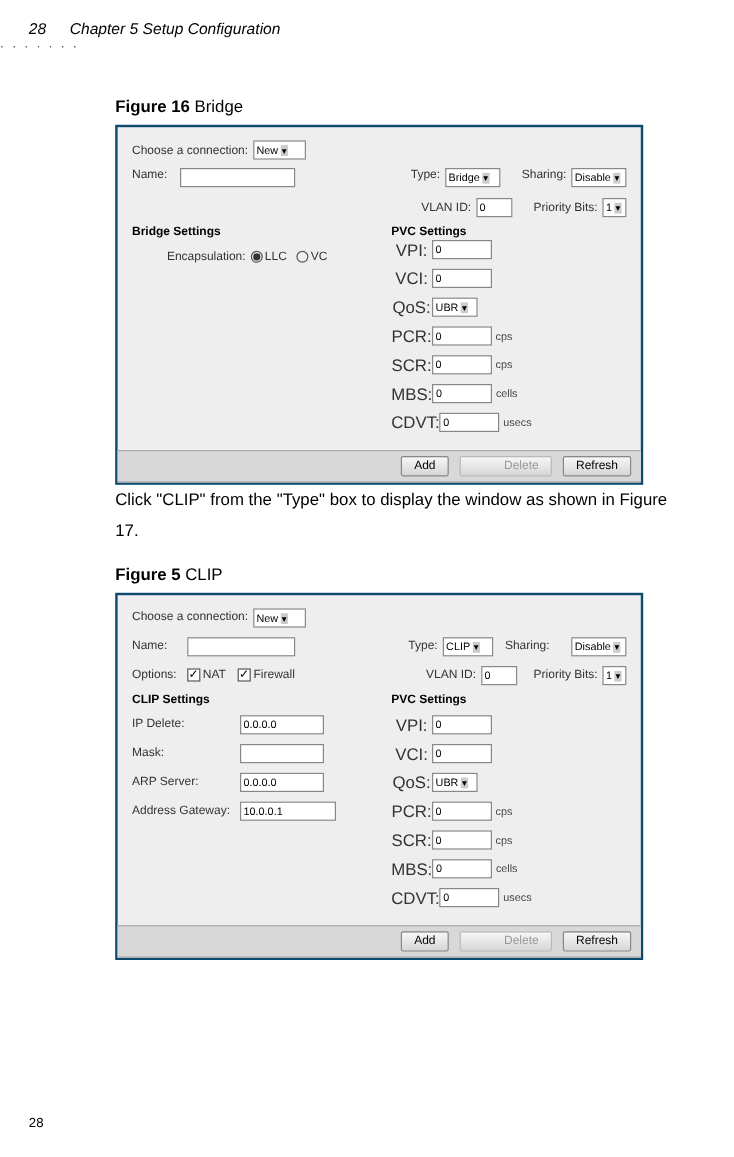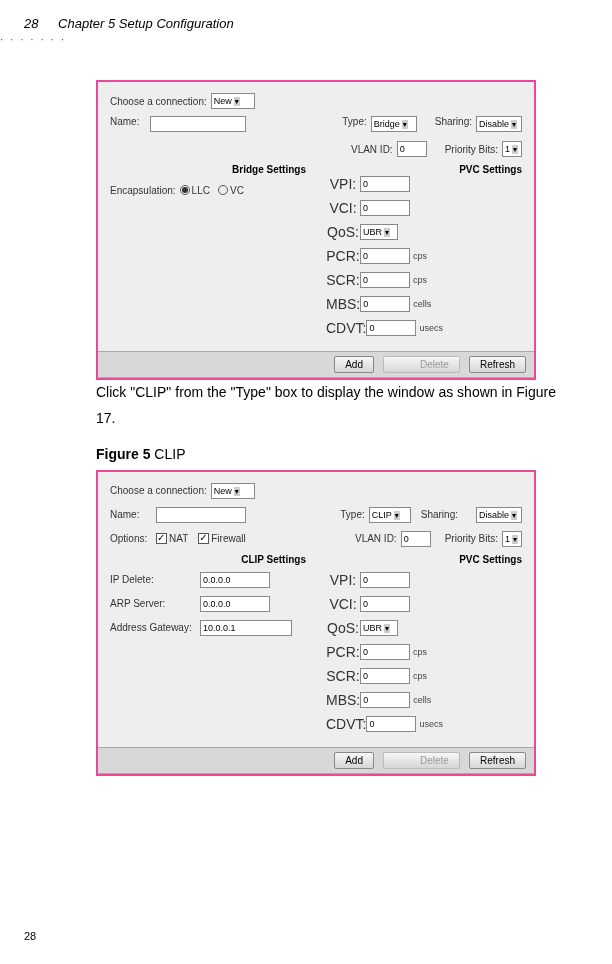--- a/index.html
+++ b/index.html
@@ -36,21 +36,21 @@
       top: 80px;
       left: 96px;
       width: 460px;
     }
     .fig-caption {
       font-size: 14px;
       margin-bottom: 8px;
     }
     .fig-caption .bold { font-weight: bold; }
     .config-panel {
-      border: 2px solid #ec4899;
+      border: 2px solid #0c4a6e;
       background: #eee;
       width: 440px;
       font-size: 11px;
       position: relative;
       padding: 10px 12px 0 12px;
     }
     .row { display: flex; align-items: center; margin-bottom: 6px; min-height: 18px; }
     .lbl { font-size: 10px; color: #333; margin-right: 4px; white-space: nowrap; }
     .fake-input {
       display: inline-block;
@@ -76,21 +76,21 @@
     .fake-select::after {
       content: "▾";
       font-size: 8px;
       margin-left: 2px;
       background: #ccc;
       padding: 0 1px;
     }
     .section-title {
       font-weight: bold;
       font-size: 10px;
-      text-align: right;
+      text-align: left;
     }
     .two-col { display: flex; gap: 20px; margin-top: 4px; }
     .col { flex: 1; }
     .radio-circle {
       display: inline-block;
       width: 10px; height: 10px;
       border: 1px solid #555;
       border-radius: 50%;
       vertical-align: middle;
       position: relative;
@@ -161,20 +161,23 @@
 <body>
 
 <div class="page-header">
   <span class="page-number-top">28</span>
   <span class="chapter-title">Chapter 5 Setup Configuration</span>
 </div>
 <div class="dots">· · · · · · ·</div>
 
 <div class="content">
 
+  <div class="fig-caption">
+    <span class="bold">Figure 16</span><span> Bridge</span>
+  </div>
 
   <div class="config-panel">
     <div class="row">
       <span class="lbl">Choose a connection:</span>
       <span class="fake-select" style="width:44px">New</span>
     </div>
     <div class="row" style="align-items:flex-start">
       <span class="lbl" style="width:36px">Name:</span>
       <span class="fake-input" style="width:96px"></span>
       <div style="flex:1"></div>
@@ -188,21 +191,21 @@
       <span class="lbl">VLAN ID:</span>
       <span class="fake-input" style="width:30px">0</span>
       <span style="width:18px"></span>
       <span class="lbl">Priority Bits:</span>
       <span class="fake-select" style="width:20px">1</span>
     </div>
 
     <div class="two-col">
       <div class="col">
         <div class="section-title">Bridge Settings</div>
-        <div class="row" style="margin-top:6px">
+        <div class="row" style="justify-content:center; margin-top:6px">
           <span class="lbl">Encapsulation:</span>
           <span class="radio-circle checked"></span>
           <span class="lbl">LLC</span>
           <span style="width:4px"></span>
           <span class="radio-circle"></span>
           <span class="lbl">VC</span>
         </div>
       </div>
       <div class="col">
         <div class="section-title">PVC Settings</div>
@@ -286,26 +289,30 @@
     </div>
 
     <div class="two-col">
       <div class="col">
         <div class="section-title">CLIP Settings</div>
         <div class="row" style="margin-top:6px">
             <span class="lbl" style="width:86px">IP Delete:</span>
             <span class="fake-input" style="width:70px">0.0.0.0</span>
           </div>
         <div class="row">
+            <span class="lbl" style="width:86px">Mask:</span>
+            <span class="fake-input" style="width:70px"></span>
+          </div>
+        <div class="row">
             <span class="lbl" style="width:86px">ARP Server:</span>
             <span class="fake-input" style="width:70px">0.0.0.0</span>
           </div>
         <div class="row">
             <span class="lbl" style="width:86px">Address Gateway:</span>
-            <span class="fake-input" style="width:92px">10.0.0.1</span>
+            <span class="fake-input" style="width:80px">10.0.0.1</span>
           </div>
       </div>
       <div class="col">
         <div class="section-title">PVC Settings</div>
         <div class="row" style="margin-top:6px">
             <span class="lbl-col">VPI:</span>
             <span class="fake-input" style="width:50px">0</span>
           </div>
         <div class="row">
             <span class="lbl-col">VCI:</span>

